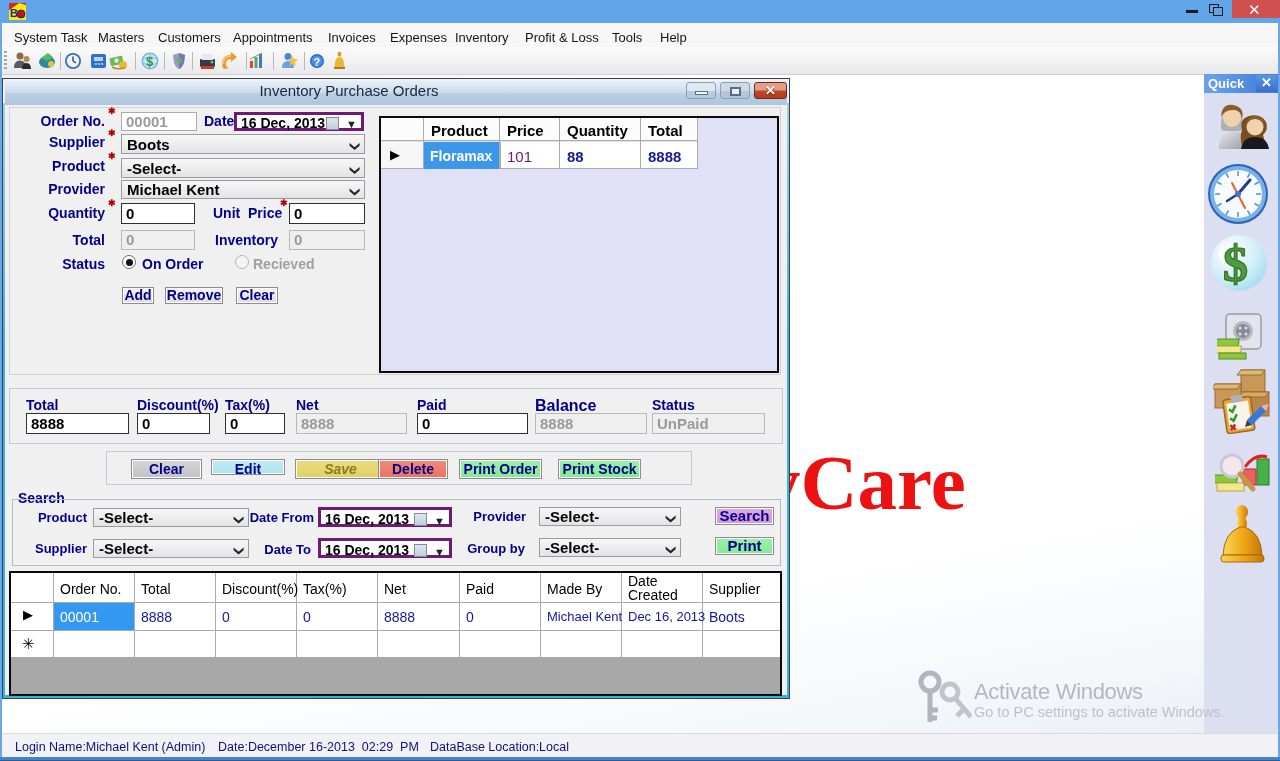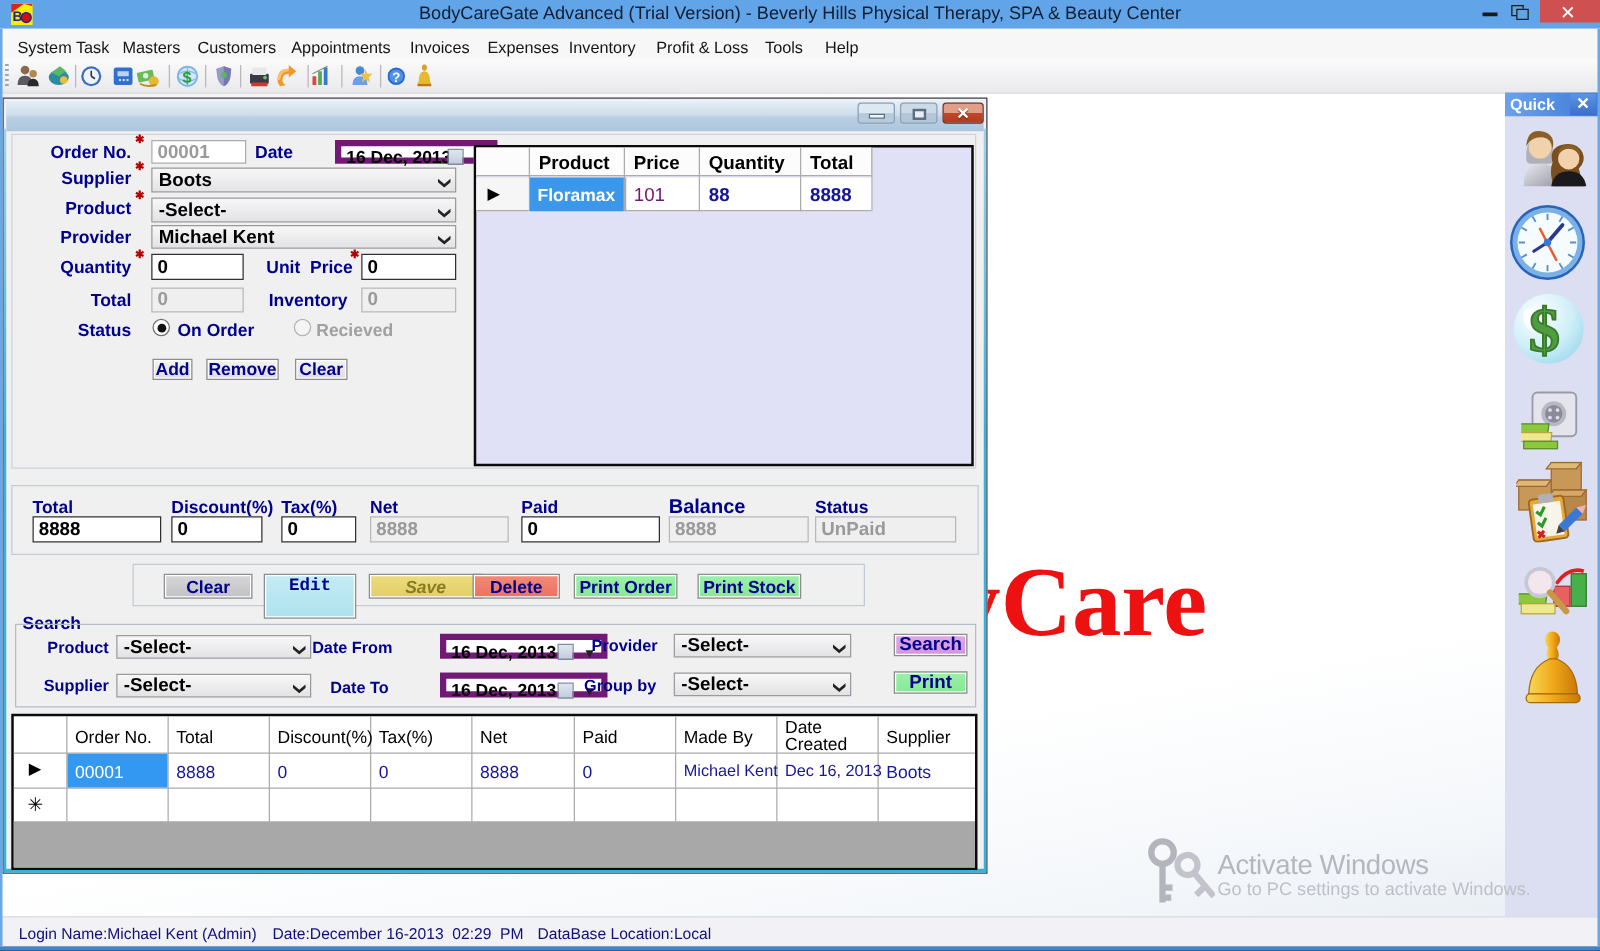--- a/index.html
+++ b/index.html
@@ -44,38 +44,37 @@
 
 .lbl { position:absolute; font-size:14px; font-weight:bold; color:#00008c; }
 .rlbl { position:absolute; left:8px; width:94px; text-align:right; font-size:14px; font-weight:bold; color:#00008c; }
 .star { position:absolute; color:#b40000; font-size:9px; font-weight:bold; }
 .tb { position:absolute; background:#fff; border:1px solid #ababab; font-size:15px; font-weight:bold; color:#000; padding:0 4px; line-height:17px; }
 .tb.gray { color:#9a9a9a; background:#fff; }
 .tb.dis { background:#efefef; color:#9a9a9a; border-color:#b8b8b8; }
 .tb.dark { border:1px solid #303030; }
 .dd { position:absolute; background:linear-gradient(#f7f7f7,#e3e3e5); border:1px solid #9a9aa0; font-size:15px; font-weight:bold; color:#000; padding:0 5px; }
 .dd .ar { position:absolute; right:5px; top:2px; color:#222; font-size:10px; font-weight:normal; transform:rotate(90deg) scaleX(1.3); }
-.dp { position:absolute; background:#fff; border:5px solid #701a75; font-size:14px; font-weight:bold; color:#000; padding:0 4px;margin-left:34px; }
+.dp { position:absolute; background:#fff; border:3px solid #701a75; font-size:14px; font-weight:bold; color:#000; padding:0 4px; }
 .btn { position:absolute; border:1px solid #8c8c92; box-shadow:inset 0 0 0 1px #ffffff; background:linear-gradient(#f4f4f4,#dcdcdf); color:#00008c; font-weight:bold; font-size:14px; text-align:center; }
 .gbox { position:absolute; border:1px solid #c3cad3; }
 </style>
 </head>
 <body>
 <div id="screen">
 
   <div id="titlebar" class="abs"></div>
   <div id="appicon" class="abs"><svg width="17" height="17">
         <rect width="17" height="17" fill="#f8ef00"></rect>
         <path d="M0 0 L10 0 L0 7 Z" fill="#e02020"></path>
         <path d="M0 0 L10 0 L0 7 Z" fill="#e02020"></path>
         <path d="M10 0 L17 0 L17 2 Z" fill="#e02020"></path>
         <text x="1" y="14" font-size="11" font-weight="bold" fill="#202090" font-family="Liberation Sans">B</text>
         <circle cx="12" cy="11" r="4" fill="#cc1010" stroke="#202090" stroke-width="1"></circle>
       </svg></div>
-  <div id="title-text" class="abs">BodyCareGate Advanced (Trial Version) - Beverly Hills Physical Therapy, SPA &amp; Beauty Center</div>
   <div class="abs" style="left:1186px;top:10px;width:12px;height:2.5px;background:#1a1a1a;"></div>
   <div class="abs" style="left:1209px;top:4px;width:10px;height:9px;border:1.5px solid #1a1a1a;background:transparent;"></div>
   <div class="abs" style="left:1213px;top:7px;width:10px;height:9px;border:1.5px solid #1a1a1a;background:#61a5e8;"></div>
   <div class="abs" style="left:1232px;top:0;width:48px;height:18px;background:#cf5050;"></div>
   <div class="abs" style="left:1248px;top:1px;color:#fff;font-size:15px;">✕</div>
 
   <div id="menubar" class="abs"></div>
   <span class="mi" style="left:14px;">System Task</span>
   <span class="mi" style="left:98px;">Masters</span>
   <span class="mi" style="left:158px;">Customers</span>
@@ -287,20 +286,21 @@
         <rect x="1" y="50" width="43" height="7" rx="3" fill="url(#qg3)" stroke="#a86808" stroke-width="1"></rect>
       </svg>
     </div>
   </div>
 
   <div id="dialog" class="abs">
     <div class="abs" style="left:0;top:24px;width:2px;height:595px;background:linear-gradient(#9ed3ea,#3ab2e0 40%,#2fb4e4);"></div>
     <div class="abs" style="left:784px;top:24px;width:2px;height:595px;background:linear-gradient(#9ed3ea,#3ab2e0 40%,#2fb4e4);"></div>
     <div class="abs" style="left:0;top:616px;width:786px;height:3px;background:#2fb4e4;"></div>
     <div id="dtitle" class="abs"></div>
+    <div id="dtitle-text" class="abs">Inventory Purchase Orders</div>
     <div id="wmin" class="wbtn">
         <div style="position:absolute;left:8px;top:8px;width:13px;height:4px;background:#f2f6fa;border:1px solid #5a6e80;"></div>
       </div>
     <div id="wmax" class="wbtn">
         <div style="position:absolute;left:9px;top:4px;width:11px;height:9px;border:2px solid #5a6e80;background:#e8eef4;"></div>
       </div>
     <div id="wclose" class="wbtn">
         <div style="position:absolute;left:0;top:0;width:31px;height:15px;color:#fff;font-weight:bold;font-size:13px;text-align:center;line-height:15px;text-shadow:0 1px 1px #5a1a0a;">✕</div>
       </div>
     <div class="gbox" style="left:6px;top:28px;width:772px;height:268px;border-color:#cdd3da;"></div>
@@ -377,21 +377,21 @@
       <span class="lbl" style="left:649px;top:318px;font-size:14px;">Status</span>
       <div class="tb dark" style="left:23px;top:334px;width:103px;height:21px;line-height:19px;">8888</div>
       <div class="tb dark" style="left:134px;top:334px;width:73px;height:21px;line-height:19px;">0</div>
       <div class="tb dark" style="left:222px;top:334px;width:60px;height:21px;line-height:19px;">0</div>
       <div class="tb dis" style="left:293px;top:334px;width:111px;height:21px;line-height:19px;">8888</div>
       <div class="tb dark" style="left:414px;top:334px;width:111px;height:21px;line-height:19px;">0</div>
       <div class="tb dis" style="left:532px;top:334px;width:112px;height:21px;line-height:19px;">8888</div>
       <div class="tb dis" style="left:649px;top:334px;width:113px;height:21px;line-height:19px;">UnPaid</div>
       <div class="gbox" style="left:103px;top:372px;width:586px;height:34px;"></div>
       <div class="btn" style="left:128px;top:380px;width:71px;height:20px;line-height:18px;background:linear-gradient(#d6d6d8,#c2c2c6);">Clear</div>
-      <div class="btn" style="left:208px;top:380px;width:74px;height:36px;line-height:18px;background:linear-gradient(#c4ecf4,#aee2ee);font-family:Liberation Mono, monospace;">Edit</div>
+      <div class="btn" style="left:208px;top:380px;width:74px;height:16px;line-height:18px;background:linear-gradient(#c4ecf4,#aee2ee);">Edit</div>
       <div class="btn" style="left:292px;top:380px;width:91px;height:20px;line-height:18px;background:linear-gradient(#ecdc80,#e2cf62);color:#8a7c20;font-style:italic;">Save</div>
       <div class="btn" style="left:375px;top:380px;width:70px;height:20px;line-height:18px;background:linear-gradient(#f28a78,#ee7060);">Delete</div>
       <div class="btn" style="left:456px;top:380px;width:83px;height:20px;line-height:18px;background:linear-gradient(#9cf0a8,#84ea94);">Print Order</div>
       <div class="btn" style="left:555px;top:380px;width:83px;height:20px;line-height:18px;background:linear-gradient(#9cf0a8,#84ea94);">Print Stock</div>
     </div>
     <div id="dlg-search">
       <span class="lbl" style="left:15px;top:411px;font-size:14px;">Search</span>
       <div class="gbox" style="left:9px;top:420px;width:769px;height:67px;border-color:#b5bcc6;"></div>
       <span class="lbl" style="left:20px;top:431px;width:64px;text-align:right;font-size:13px;">Product</span>
       <div class="dd" style="left:90px;top:429px;width:156px;height:19px;line-height:18px;">-Select-<span class="ar">❯</span></div>

